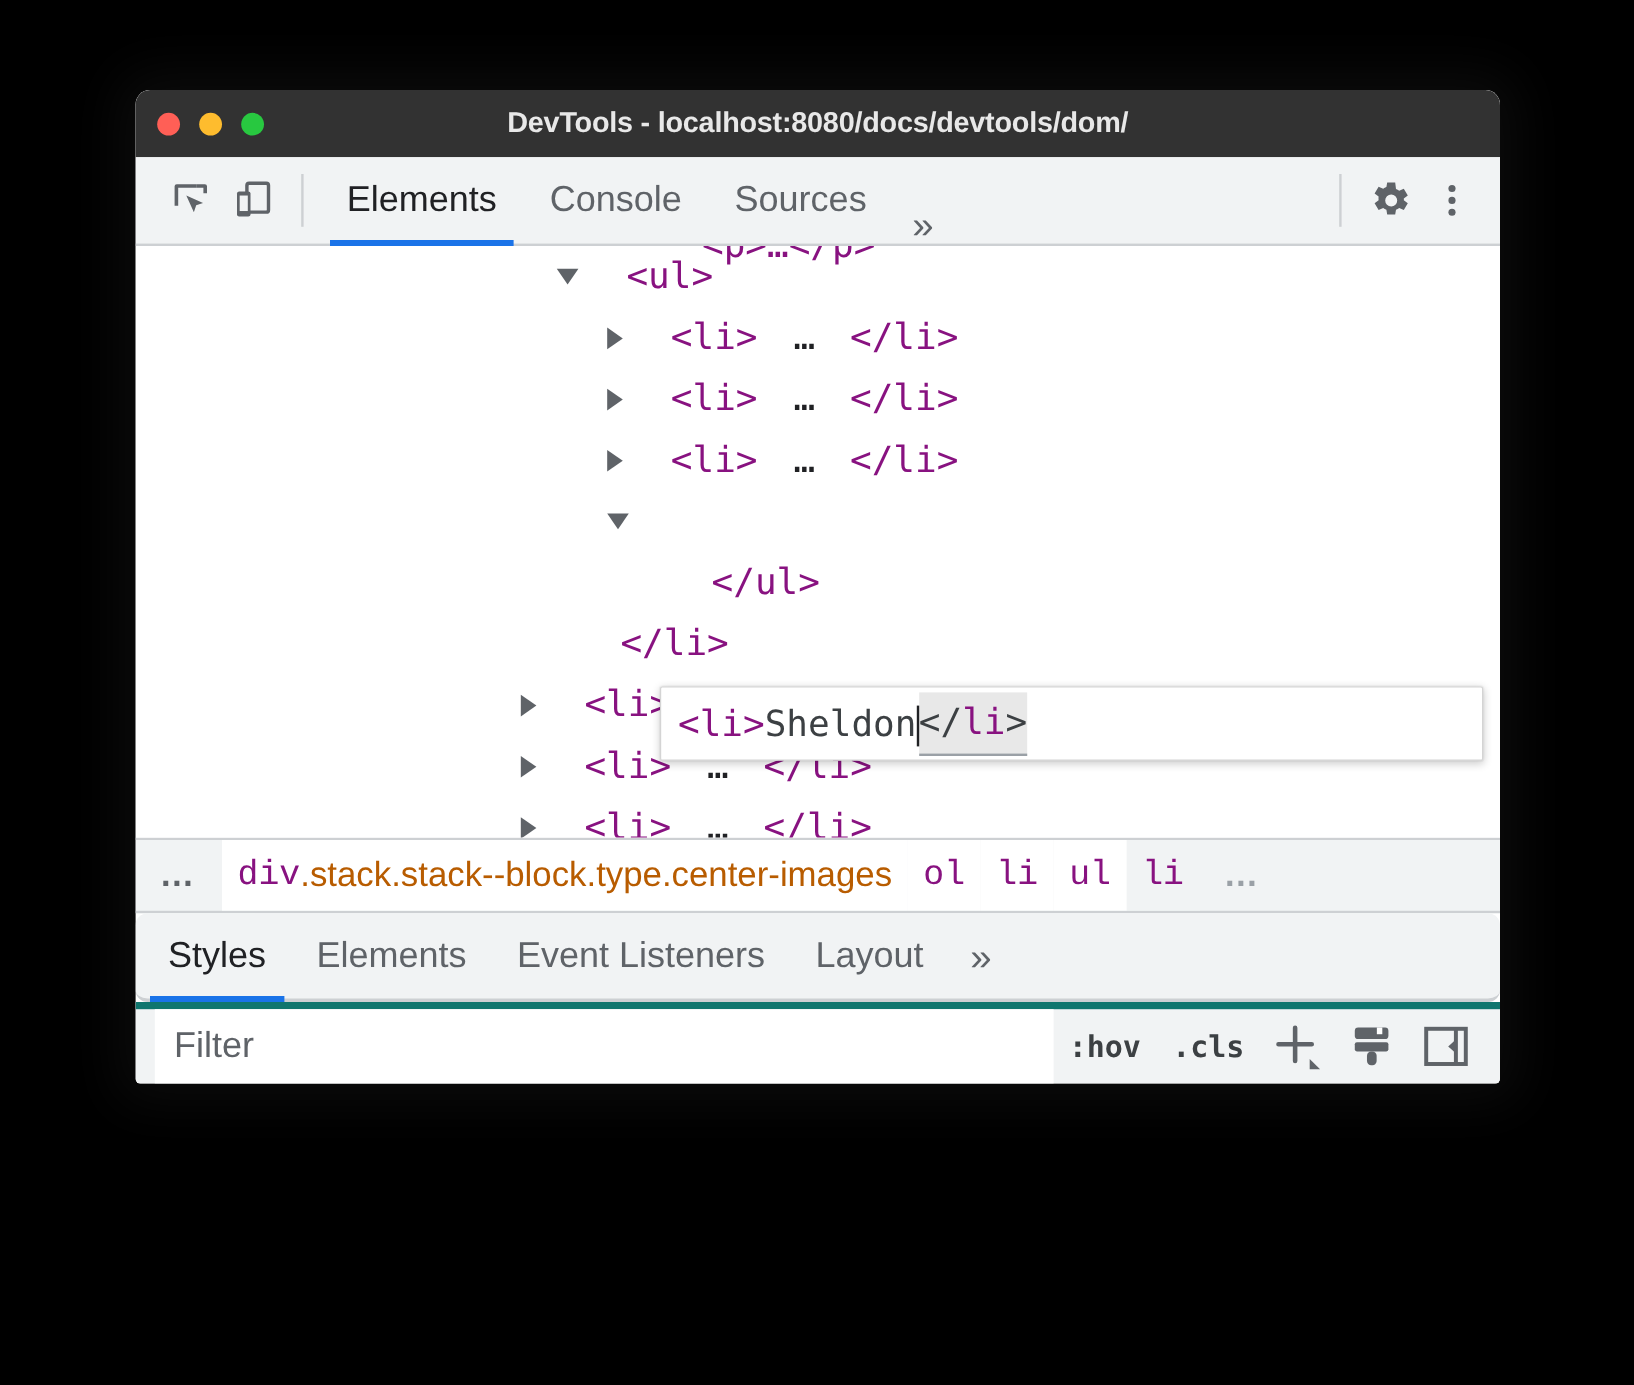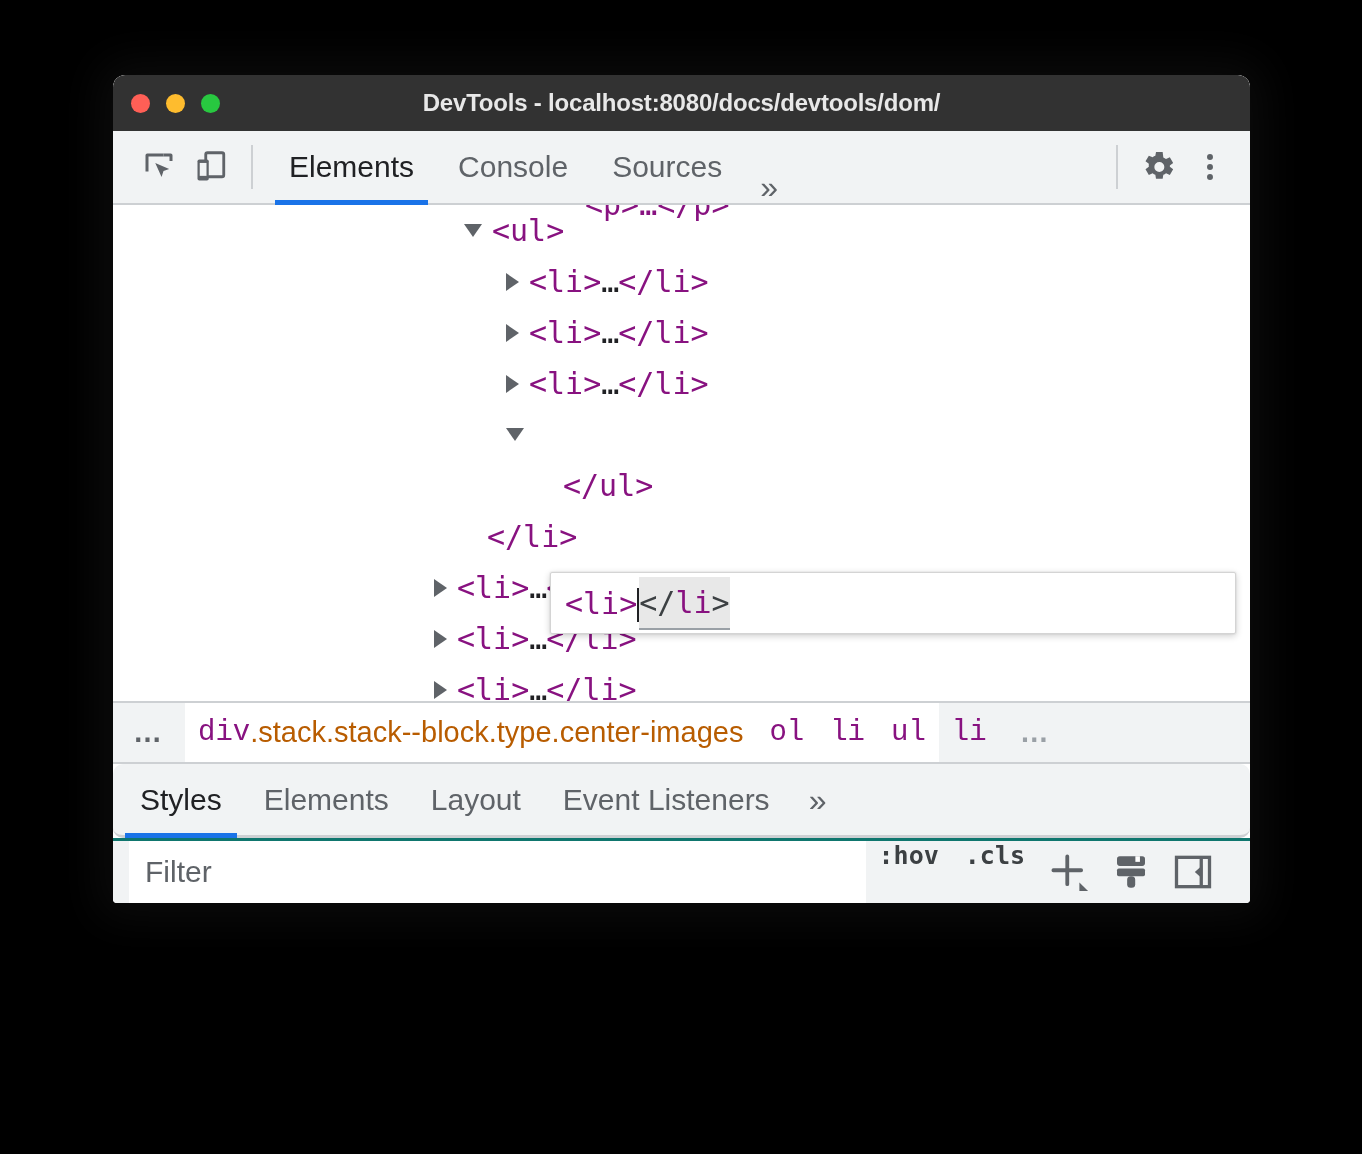--- a/index.html
+++ b/index.html
@@ -117,20 +117,21 @@
     font-size: 30px;
     line-height: 51px;
     padding-top: 0;
   }
   .dom-row {
     display: flex;
     align-items: center;
     height: 51px;
     white-space: pre;
     color: #881280;
+    gap: 30px;
   }
   .twisty {
     width: 0; height: 0;
     flex: 0 0 auto;
     margin-right: 10px;
   }
   .twisty.closed {
     border-left: 13px solid #5f6368;
     border-top: 9px solid transparent;
     border-bottom: 9px solid transparent;
@@ -260,22 +261,23 @@
     padding: 0 18px;
     cursor: pointer;
     line-height: 1;
   }
 
   
   #filter-bar {
     flex: 1 1 auto;
     background: #f1f3f4;
     display: flex;
-    padding: 0 26px 0 16px;
-    border-top: 3px solid #0f766e;
+    align-items: center;
+    padding: 0 14px 0 16px;
+    border-top: 6px solid #0f766e;
   }
   #filter-input {
     flex: 1 1 auto;
     height: 62px;
     background: #ffffff;
     border: none;
     outline: none;
     font-size: 30px;
     color: #202124;
     padding-left: 16px;
@@ -398,21 +400,21 @@
     <div class="dom-row" style="padding-left:321px;">
       <span class="twisty closed"></span>
       <span class="tag">&lt;li&gt;</span><span class="ellip">…</span><span class="tag">&lt;/li&gt;</span>
     </div>
     <div class="dom-row" style="padding-left:321px;">
       <span class="twisty closed"></span>
       <span class="tag">&lt;li&gt;</span><span class="ellip">…</span><span class="tag">&lt;/li&gt;</span>
     </div>
 
     <div id="edit-box">
-      <span class="open-tag">&lt;li&gt;</span><span class="caret"></span><span class="close-tag"><span class="angle">&lt;/</span><span>li</span><span class="angle">&gt;</span></span>
+      <span class="open-tag">&lt;li&gt;</span><span class="text-node">Sheldon</span><span class="caret"></span><span class="close-tag"><span class="angle">&lt;/</span><span>li</span><span class="angle">&gt;</span></span>
     </div>
   </div>
 
   <div id="breadcrumb-bar">
     <div class="crumb overflow-left">…</div>
     <div class="crumb on-white">
       <span class="crumb-name">div</span>
         <span class="crumb-class">.stack.stack--block.type.center-images</span>
     </div>
     <div class="crumb on-white">
@@ -426,22 +428,22 @@
     </div>
     <div class="crumb selected">
       <span class="crumb-name">li</span>
     </div>
     <div class="crumb overflow-right">…</div>
   </div>
 
   <div id="styles-tabs">
     <div class="styles-tab active">Styles</div>
     <div class="styles-tab">Elements</div>
+    <div class="styles-tab">Event Listeners</div>
     <div class="styles-tab">Layout</div>
-    <div class="styles-tab">Event Listeners</div>
     <div class="styles-more">»</div>
   </div>
 
   <div id="filter-bar">
     <input id="filter-input" type="text" placeholder="Filter" style="">
     <div class="fb-text-btn">:hov</div>
     <div class="fb-text-btn">.cls</div>
 
     <div class="fb-icon-btn">
       <svg width="52" height="52" viewBox="0 0 30 30">

